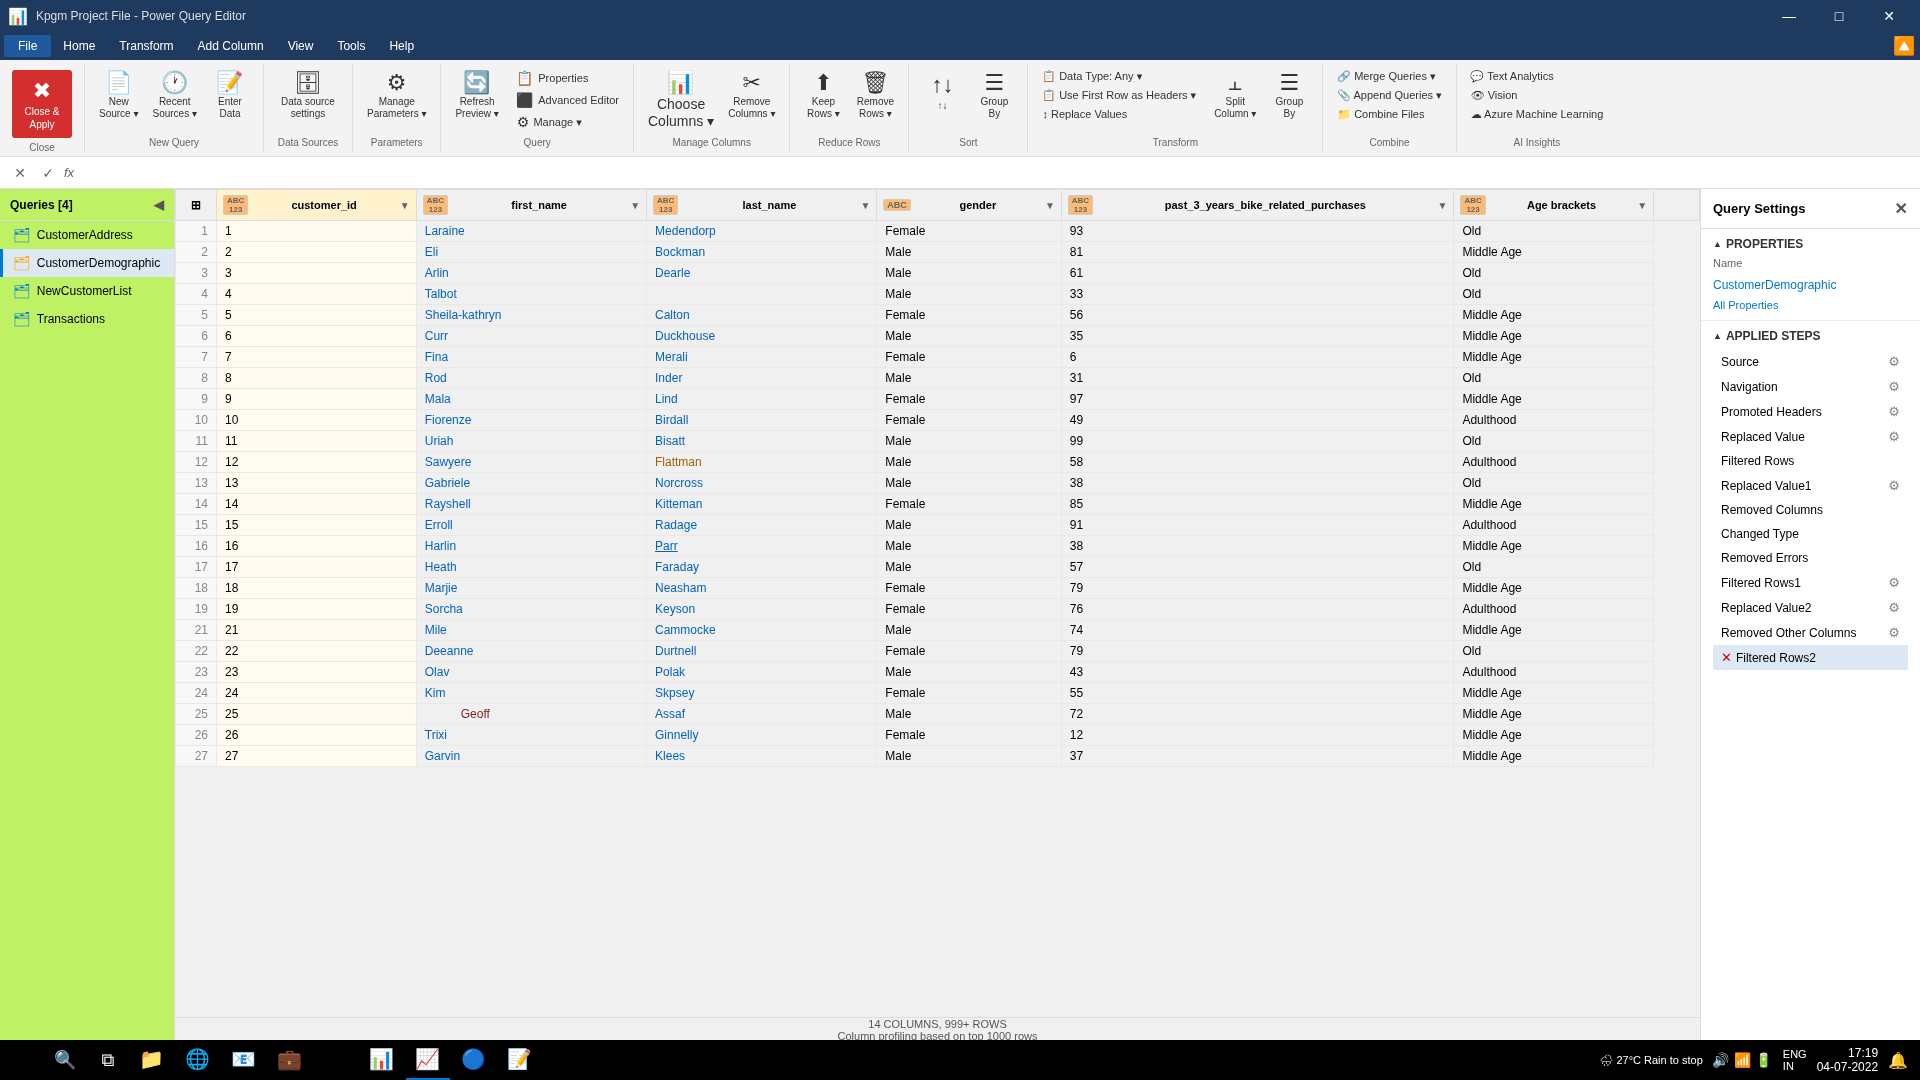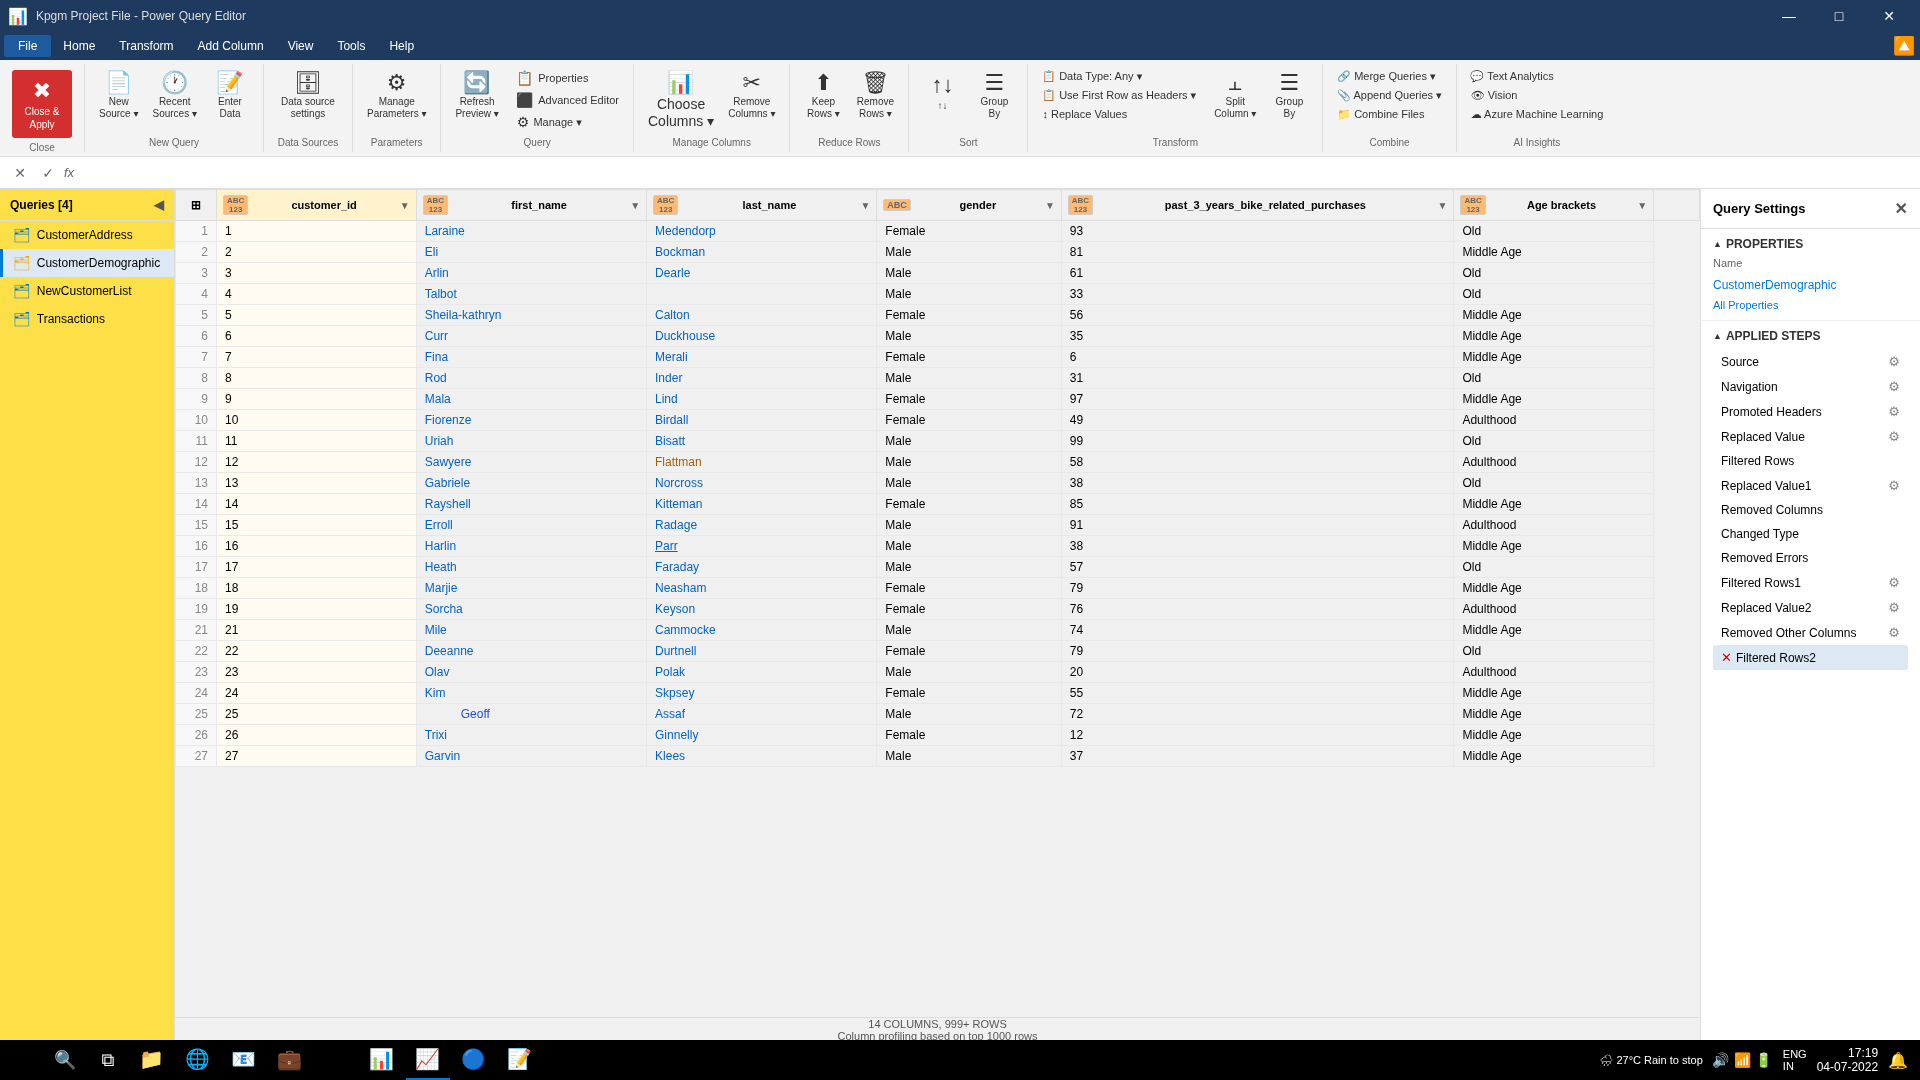--- a/index.html
+++ b/index.html
@@ -33,21 +33,21 @@
     #formulabar { background: white; border-bottom: 1px solid #ddd; height: 32px; display: flex; align-items: center; padding: 0 8px; gap: 6px; }
     #formulabar .fx-btns { display: flex; gap: 4px; align-items: center; }
     #formulabar .fx-btn { width: 24px; height: 24px; display: flex; align-items: center; justify-content: center; cursor: pointer; border-radius: 2px; font-size: 14px; color: #666; }
     #formulabar .fx-label { font-style: italic; font-size: 13px; color: #666; margin-right: 4px; }
     #formulabar input { flex: 1; border: none; outline: none; font-size: 13px; font-family: 'Consolas', monospace; color: #333; }
 
     
     #main { display: flex; height: calc(1080px - 32px - 28px - 118px - 32px - 28px); }
 
     
-    #sidebar { width: 175px; background: #fde047; border-right: 1px solid #ddd; display: flex; flex-direction: column; }
+    #sidebar { width: 175px; background: #bef264; border-right: 1px solid #ddd; display: flex; flex-direction: column; }
     #sidebar-header { padding: 8px 10px; font-weight: 600; font-size: 12px; display: flex; align-items: center; justify-content: space-between; border-bottom: 1px solid #ddd; }
     .sidebar-item { padding: 6px 12px 6px 10px; cursor: pointer; display: flex; align-items: center; gap: 6px; font-size: 12px; border-left: 3px solid transparent; }
     .sidebar-item.active { background: #dce9f5; border-left: 3px solid #0078d4; }
     .sidebar-item .tbl-icon { font-size: 14px; color: #0078d4; }
     .sidebar-item .tbl-icon.yellow { color: #ffa500; }
 
     
     #content { flex: 1; display: flex; flex-direction: column; overflow: hidden; }
     .grid-table { border-collapse: collapse; font-size: 12px; width: 100%; }
     .grid-table th { background: #f0f0f0; border: 1px solid #ddd; padding: 0; white-space: nowrap; position: sticky; top: 0; z-index: 2; }
@@ -549,36 +549,36 @@
               <td>Female</td>
               <td>79</td>
               <td>Old</td>
             </tr>
             <tr>
               <td class="row-num">23</td>
               <td style="background: rgb(255, 251, 240);">23</td>
               <td style="color: rgb(5, 99, 193);">Olav</td>
               <td style="color: rgb(5, 99, 193);">Polak</td>
               <td>Male</td>
-              <td>20</td>
+              <td>43</td>
               <td>Adulthood</td>
             </tr>
             <tr>
               <td class="row-num">24</td>
               <td style="background: rgb(255, 251, 240);">24</td>
               <td style="color: rgb(5, 99, 193);">Kim</td>
               <td style="color: rgb(5, 99, 193);">Skpsey</td>
               <td>Female</td>
               <td>55</td>
               <td>Middle Age</td>
             </tr>
             <tr>
               <td class="row-num">25</td>
               <td style="background: rgb(255, 251, 240);">25</td>
-              <td style="color: #1d4ed8; padding-left: 44px;">Geoff</td>
+              <td style="color: #7f1d1d; padding-left: 44px;">Geoff</td>
               <td style="color: rgb(5, 99, 193);">Assaf</td>
               <td>Male</td>
               <td>72</td>
               <td>Middle Age</td>
             </tr>
             <tr>
               <td class="row-num">26</td>
               <td style="background: rgb(255, 251, 240);">26</td>
               <td style="color: rgb(5, 99, 193);">Trixi</td>
               <td style="color: rgb(5, 99, 193);">Ginnelly</td>

